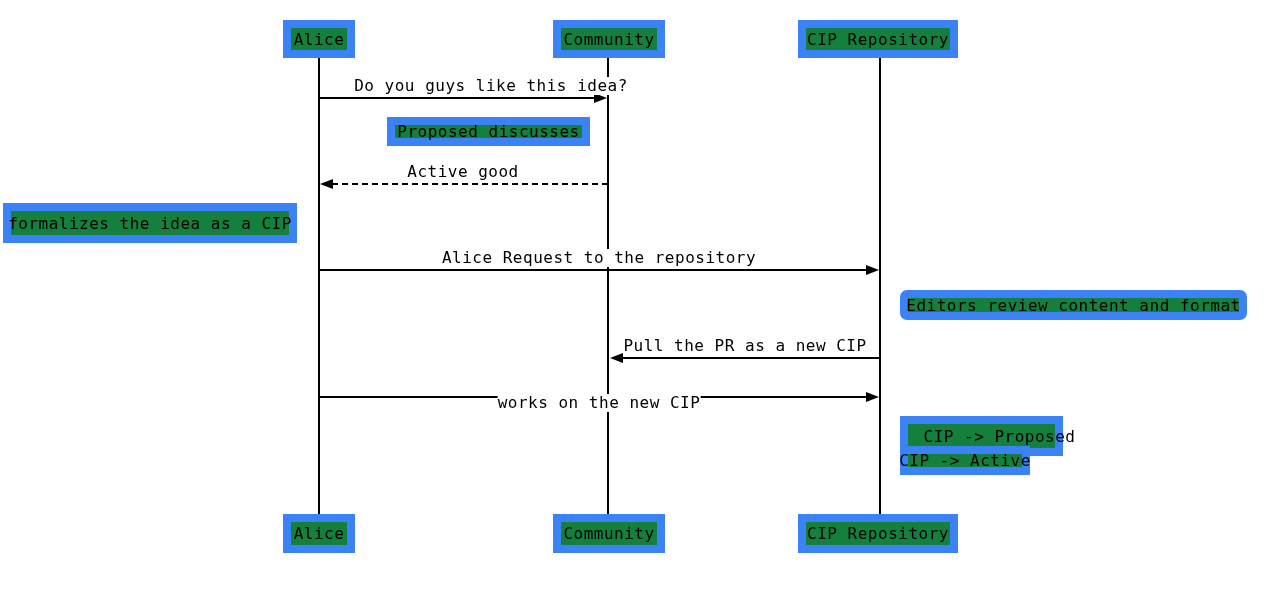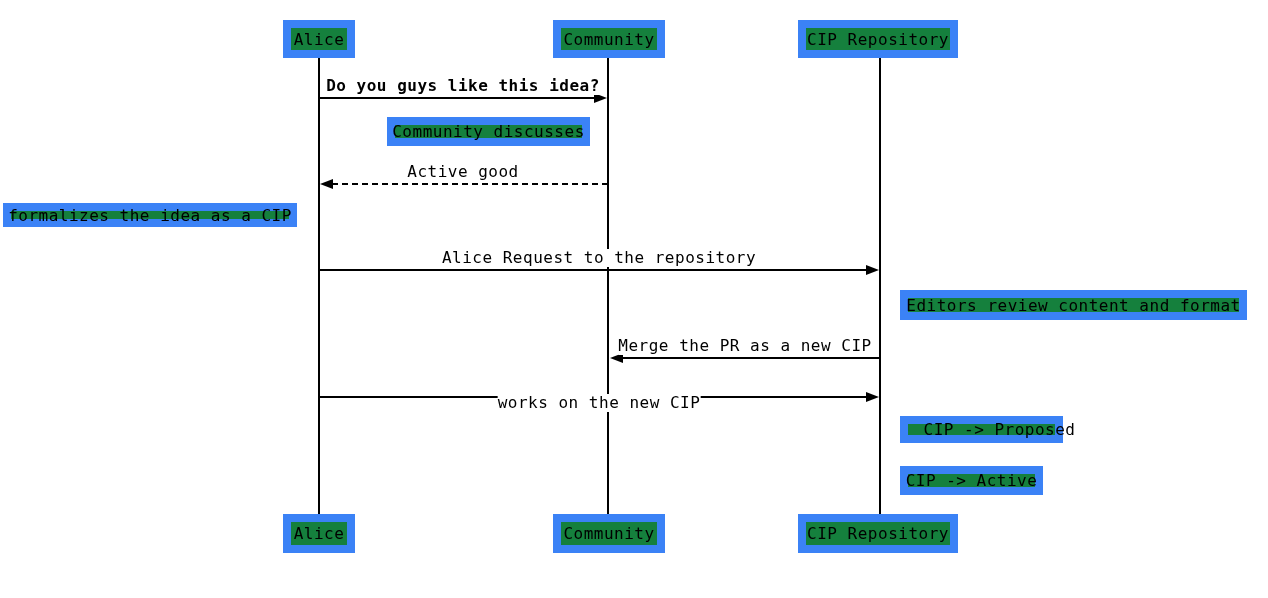--- a/index.html
+++ b/index.html
@@ -72,29 +72,29 @@
     <polygon points="610,358 623,353 623,363" fill="#000"></polygon>
 
     <line x1="319" y1="397" x2="868" y2="397" stroke="#000" stroke-width="2"></line>
     <polygon points="879,397 866,392 866,402" fill="#000"></polygon>
   </svg>
 
   <div class="actor" style="left:283px; top:20px; width:72px; height:38px;">Alice</div>
   <div class="actor" style="left:553px; top:20px; width:112px; height:38px;">Community</div>
   <div class="actor" style="left:798px; top:20px; width:160px; height:38px;">CIP Repository</div>
 
-  <div class="msg-label" style="left:463px; top:77px;font-weight:bold;">Do you guys like this idea?</div>
+  <div class="msg-label" style="left:491px; top:77px;">Do you guys like this idea?</div>
   <div class="msg-label" style="left:463px; top:163px;">Active good</div>
   <div class="msg-label" style="left:599px; top:249px;">Alice Request to the repository</div>
-  <div class="msg-label" style="left:745px; top:337px;">Merge the PR as a new CIP</div>
+  <div class="msg-label" style="left:745px; top:337px;">Pull the PR as a new CIP</div>
   <div class="msg-label" style="left:599px; top:376px;margin-top:18px;">works on the new CIP</div>
 
-  <div class="note" style="left:387px; top:117px; width:203px; height:29px;">Community discusses</div>
-  <div class="note" style="left:3px; top:203px; width:294px; height:24px;">formalizes the idea as a CIP</div>
-  <div class="note" style="left:900px; top:290px; width:347px; height:30px;">Editors review content and format</div>
-  <div class="note" style="left:900px; top:416px; width:163px; height:27px;padding-left:36px;">CIP -&gt; Proposed</div>
-  <div class="note" style="left:900px; top:466px; width:143px; height:29px;">CIP -&gt; Active</div>
+  <div class="note" style="left:387px; top:117px; width:203px; height:29px;">Proposed discusses</div>
+  <div class="note" style="left:3px; top:203px; width:294px; height:40px;">formalizes the idea as a CIP</div>
+  <div class="note" style="left:900px; top:290px; width:347px; height:30px;border-radius:7px;">Editors review content and format</div>
+  <div class="note" style="left:900px; top:416px; width:163px; height:40px;padding-left:36px;">CIP -&gt; Proposed</div>
+  <div class="note" style="left:900px; top:446px; width:130px; height:29px;">CIP -&gt; Active</div>
 
   <div class="actor" style="left:283px; top:514px; width:72px; height:39px;">Alice</div>
   <div class="actor" style="left:553px; top:514px; width:112px; height:39px;">Community</div>
   <div class="actor" style="left:798px; top:514px; width:160px; height:39px;">CIP Repository</div>
 
 </div>
 
 </body></html>

